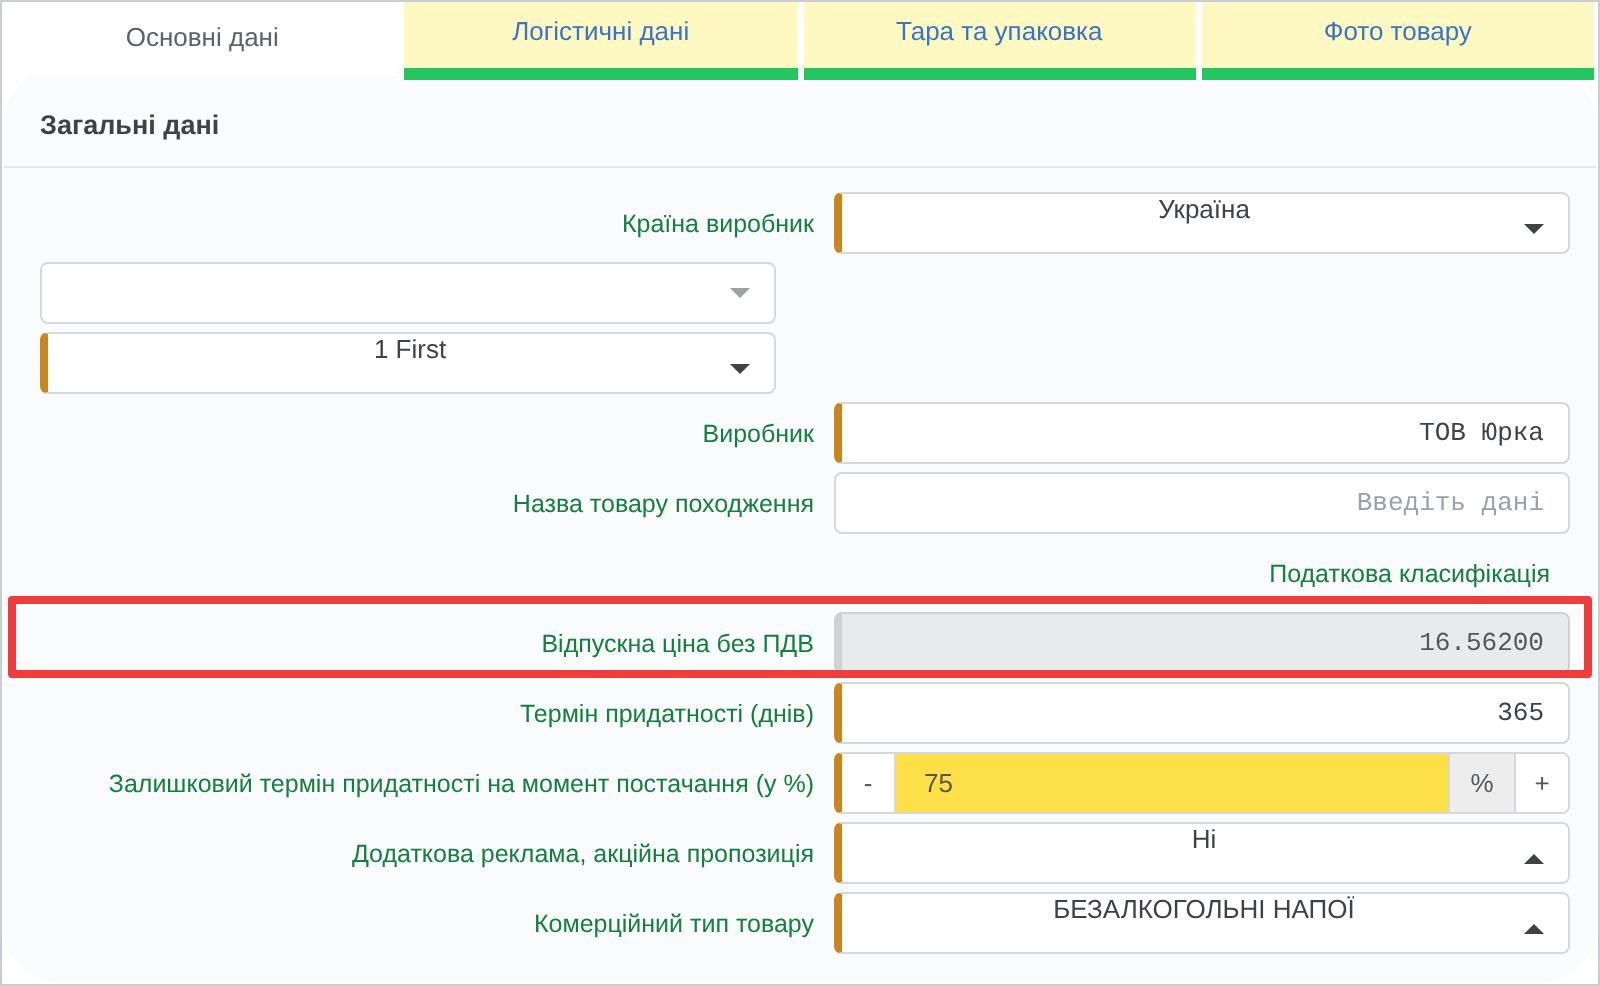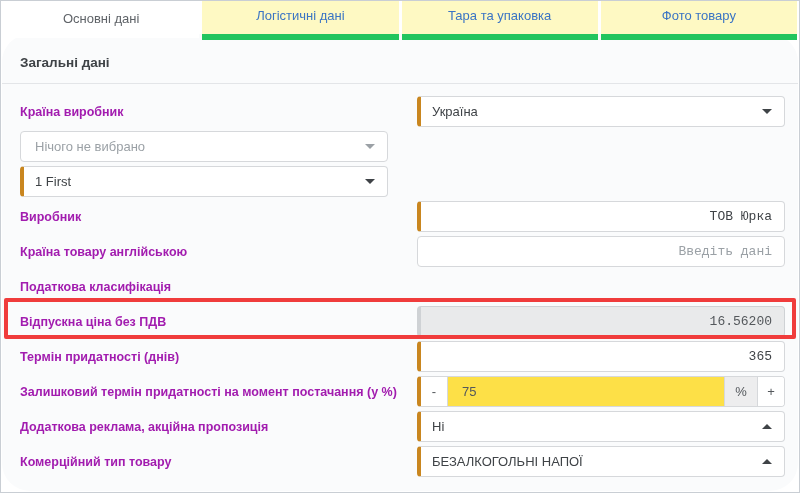--- a/index.html
+++ b/index.html
@@ -61,41 +61,43 @@
   }
   .rows { padding-top: 10px; }
   .row {
     height: 35px;
     display: flex;
     align-items: center;
     padding: 0 13px 0 18px;
   }
   .row .label {
     font-size: 12.5px;
-    font-weight: 700;
-    color: #a21caf;
+    font-weight: 400;
+    color: #15803d;
     flex: 1;
     padding-right: 10px;
     white-space: nowrap;
+    text-align: right;
   }
   .control {
     width: 368px;
     height: 31px;
     border: 1px solid #d6d8db;
     border-radius: 4px;
     background: #ffffff;
     display: flex;
     align-items: center;
     padding: 0 12px 0 14px;
     font-size: 13px;
     color: #3f4347;
   }
   .control.filled {
     border-left: 4px solid #c9861f;
     padding-left: 11px;
+    flex-direction: column;
   }
   .control .val { white-space: nowrap; overflow: hidden; }
   .control .placeholder { color: #9ba1a6; }
   input.control { outline: none; font-family: Liberation Mono, monospace; display: block; text-align: right; }
   input.control::placeholder { color: #9ba1a6; }
   .control.disabled {
     background: #e9eaeb;
     color: #54585c;
     border-color: #cfd2d5;
     padding-left: 40px;
@@ -182,39 +184,38 @@
       <div class="row">
         <div class="label">Країна виробник</div>
         <div class="control filled">
           <span class="val">Україна</span>
           <span class="chev down"></span>
         </div>
       </div>
 
       <div class="row">
         <div class="control">
-          <span class="val placeholder">Нічого не вибрано</span>
           <span class="chev down muted"></span>
         </div>
       </div>
 
       <div class="row">
         <div class="control filled">
           <span class="val">1 First</span>
           <span class="chev down"></span>
         </div>
       </div>
 
       <div class="row">
         <div class="label">Виробник</div>
         <input class="control filled" value="ТОВ Юрка" style="">
       </div>
 
       <div class="row">
-        <div class="label">Країна товару англійською</div>
+        <div class="label">Назва товару походження</div>
         <input class="control" placeholder="Введіть дані" style="">
       </div>
 
       <div class="row">
         <div class="label">Податкова класифікація</div>
       </div>
 
       <div class="row">
         <div class="label">Відпускна ціна без ПДВ</div>
         <input class="control filled disabled" disabled="" value="16.56200" style="">

